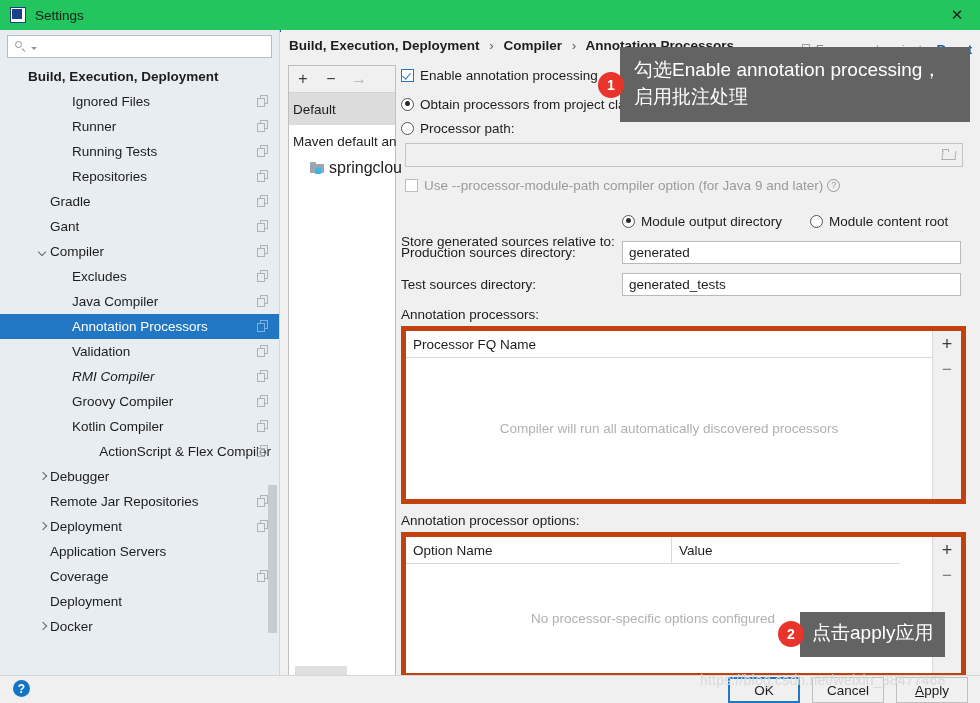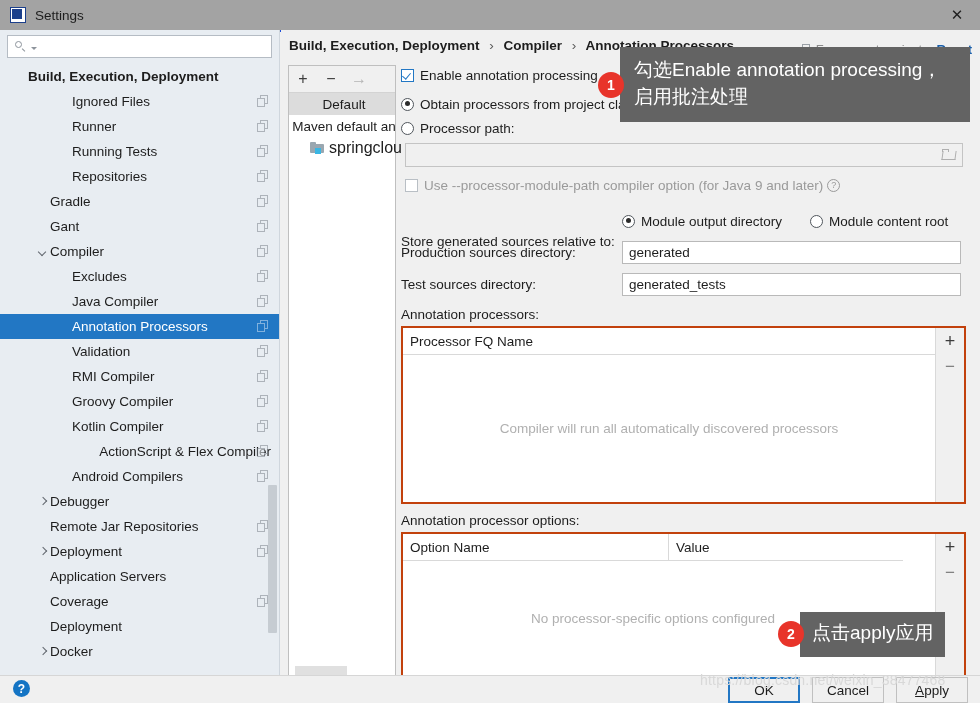--- a/index.html
+++ b/index.html
@@ -10,21 +10,21 @@
     font-family: "Liberation Sans", sans-serif;
     font-size: 13px;
     color: #1d1d1d;
     -webkit-font-smoothing: antialiased;
   }
   #root { position: relative; width: 980px; height: 703px; background: #f0f0f0; }
 
   
   .titlebar {
     position: absolute; top: 0; left: 0; width: 980px; height: 30px;
-    background: #a3a3a3; display: flex; align-items: center;
+    background: #22c55e; display: flex; align-items: center;
     border-bottom: 2px solid #1d4ed8;
   }
   .ij-logo {
     width: 16px; height: 16px; margin-left: 10px; margin-right: 9px;
     background: #ffffff; border: 1.5px solid #1b3f8b; position: relative;
     box-sizing: border-box;
   }
   .ij-logo::before {
     content: ""; position: absolute; left: 1px; top: 1px;
     width: 10px; height: 10px; background: #1b3f8b;
@@ -171,22 +171,22 @@
   .profiles-toolbar {
     height: 27px; background: #f0f0f0; border-bottom: 1px solid #d3d3d3;
     display: flex; align-items: center; box-sizing: border-box;
   }
   .tb-btn {
     width: 28px; height: 26px; display: flex; align-items: center;
     justify-content: center; font-size: 16px; color: #3c3c3c; cursor: default;
   }
   .tb-btn.disabled { color: #b4b4b4; }
   .profile-item {
-    height: 22px; display: flex; align-items: center; padding-left: 4px;
-    font-size: 13.5px; white-space: nowrap; cursor: default; justify-content: center;
+    height: 32px; display: flex; align-items: center; padding-left: 4px;
+    font-size: 13.5px; white-space: nowrap; cursor: default;
   }
   .profile-item.selected { background: #dcdcdc; }
   .module-item {
     height: 22px; display: flex; align-items: center; padding-left: 21px;
     font-size: 16px; white-space: nowrap; cursor: default;
   }
   .folder-icon {
     width: 15px; height: 12px; position: relative; margin-right: 4px; flex: none;
   }
   .folder-icon .fbody {
@@ -255,21 +255,21 @@
     margin-left: 4px; flex: none;
   }
   .txt-field {
     height: 23px; background: #ffffff; border: 1px solid #b9b9b9;
     box-sizing: border-box; display: flex; align-items: center;
     padding-left: 6px; font-size: 13.5px; color: #1d1d1d;
   }
   .section-label { font-size: 13.5px; color: #1d1d1d; }
 
   .table-box {
-    background: #ffffff; border: 2px solid #c2410c; box-sizing: border-box;
+    background: #ffffff; border: 5px solid #c2410c; box-sizing: border-box;
     position: relative; display: flex;
   }
   .table-main { flex: 1; display: flex; flex-direction: column; min-width: 0; }
   .table-head {
     height: 26px; border-bottom: 1px solid #d9d9d9; display: flex;
     align-items: stretch; background: #ffffff;
   }
   .th {
     display: flex; align-items: center; padding-left: 7px; font-size: 13.5px;
     color: #1d1d1d; box-sizing: border-box;
@@ -432,21 +432,21 @@
           </span>
         </div>
         <div class="tree-row" style="padding-left: 58px;">
           <span class="tree-arrow"></span>
           <span class="tree-label">Validation</span>
           <span class="copy-badge">
             <span class="b1"></span>
             <span class="b2"></span>
           </span>
         </div>
-        <div class="tree-row" style="padding-left: 58px;">
+        <div class="tree-row" style="padding-left: 58px; font-style: italic;">
           <span class="tree-arrow"></span>
           <span class="tree-label">RMI Compiler</span>
           <span class="copy-badge">
             <span class="b1"></span>
             <span class="b2"></span>
           </span>
         </div>
         <div class="tree-row" style="padding-left: 58px;">
           <span class="tree-arrow"></span>
           <span class="tree-label">Groovy Compiler</span>
@@ -459,28 +459,20 @@
           <span class="tree-arrow"></span>
           <span class="tree-label">Kotlin Compiler</span>
           <span class="copy-badge">
             <span class="b1"></span>
             <span class="b2"></span>
           </span>
         </div>
         <div class="tree-row" style="padding-left: 58px; justify-content: flex-end;">
           <span class="tree-arrow"></span>
           <span class="tree-label">ActionScript &amp; Flex Compiler</span>
-          <span class="copy-badge">
-            <span class="b1"></span>
-            <span class="b2"></span>
-          </span>
-        </div>
-        <div class="tree-row" style="padding-left: 58px;">
-          <span class="tree-arrow"></span>
-          <span class="tree-label">Android Compilers</span>
           <span class="copy-badge">
             <span class="b1"></span>
             <span class="b2"></span>
           </span>
         </div>
         <div class="tree-row" style="padding-left: 36px;">
           <span class="tree-arrow right"></span>
           <span class="tree-label">Debugger</span>
         </div>
         <div class="tree-row" style="padding-left: 36px;">

